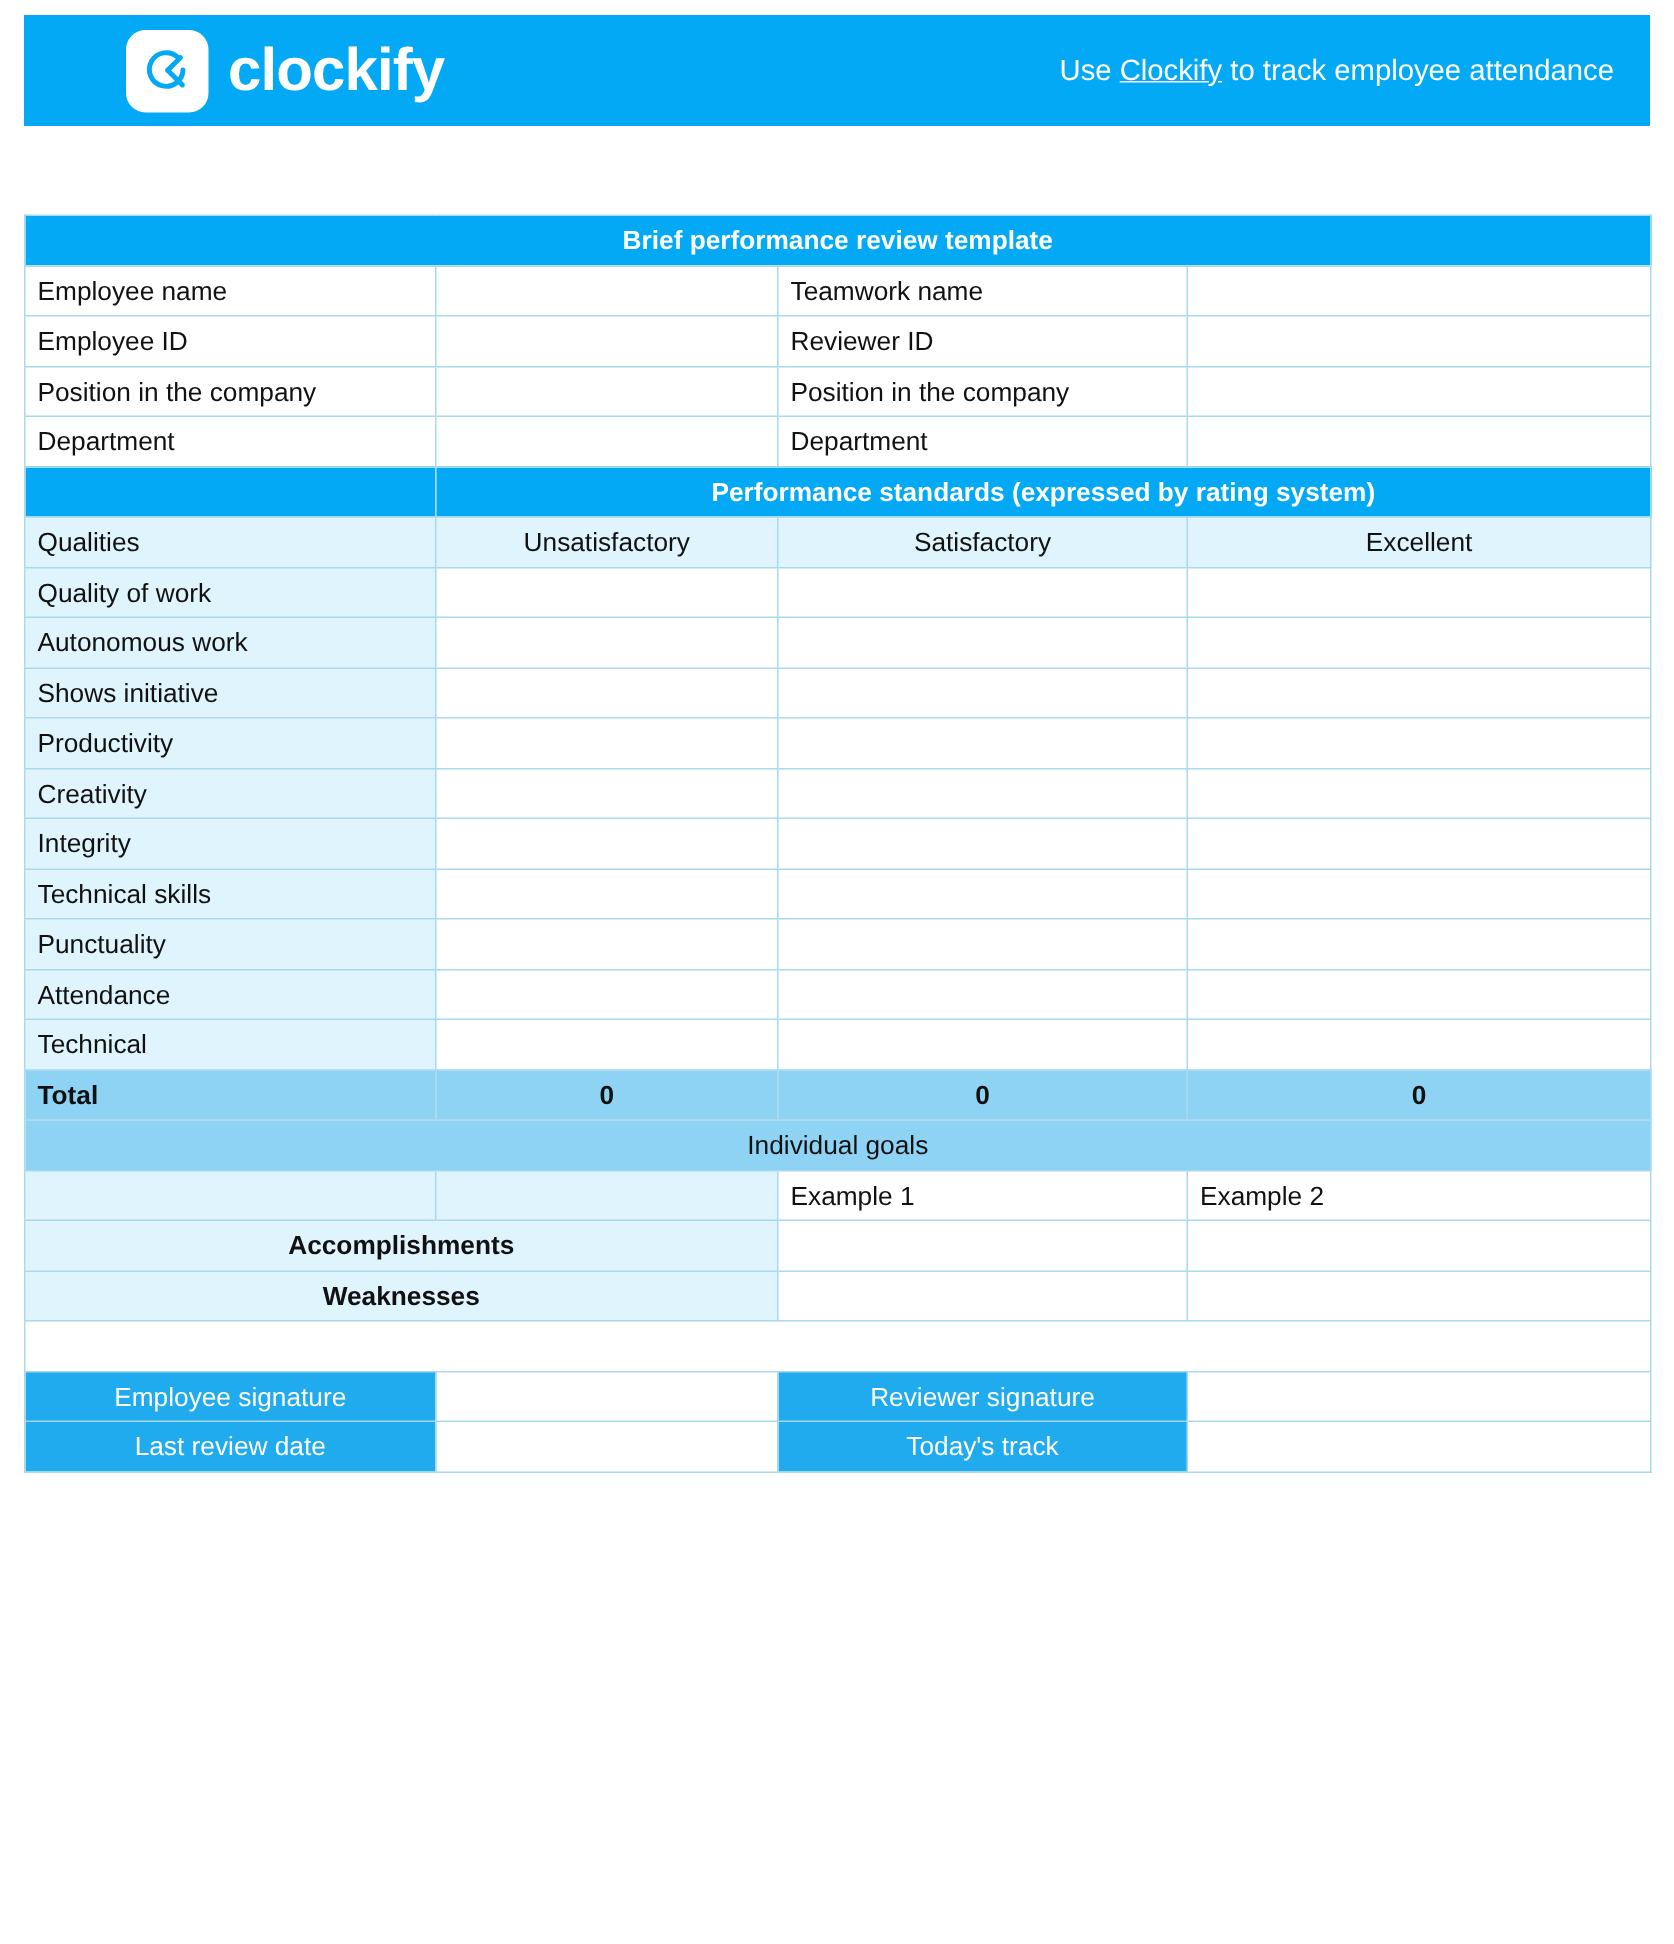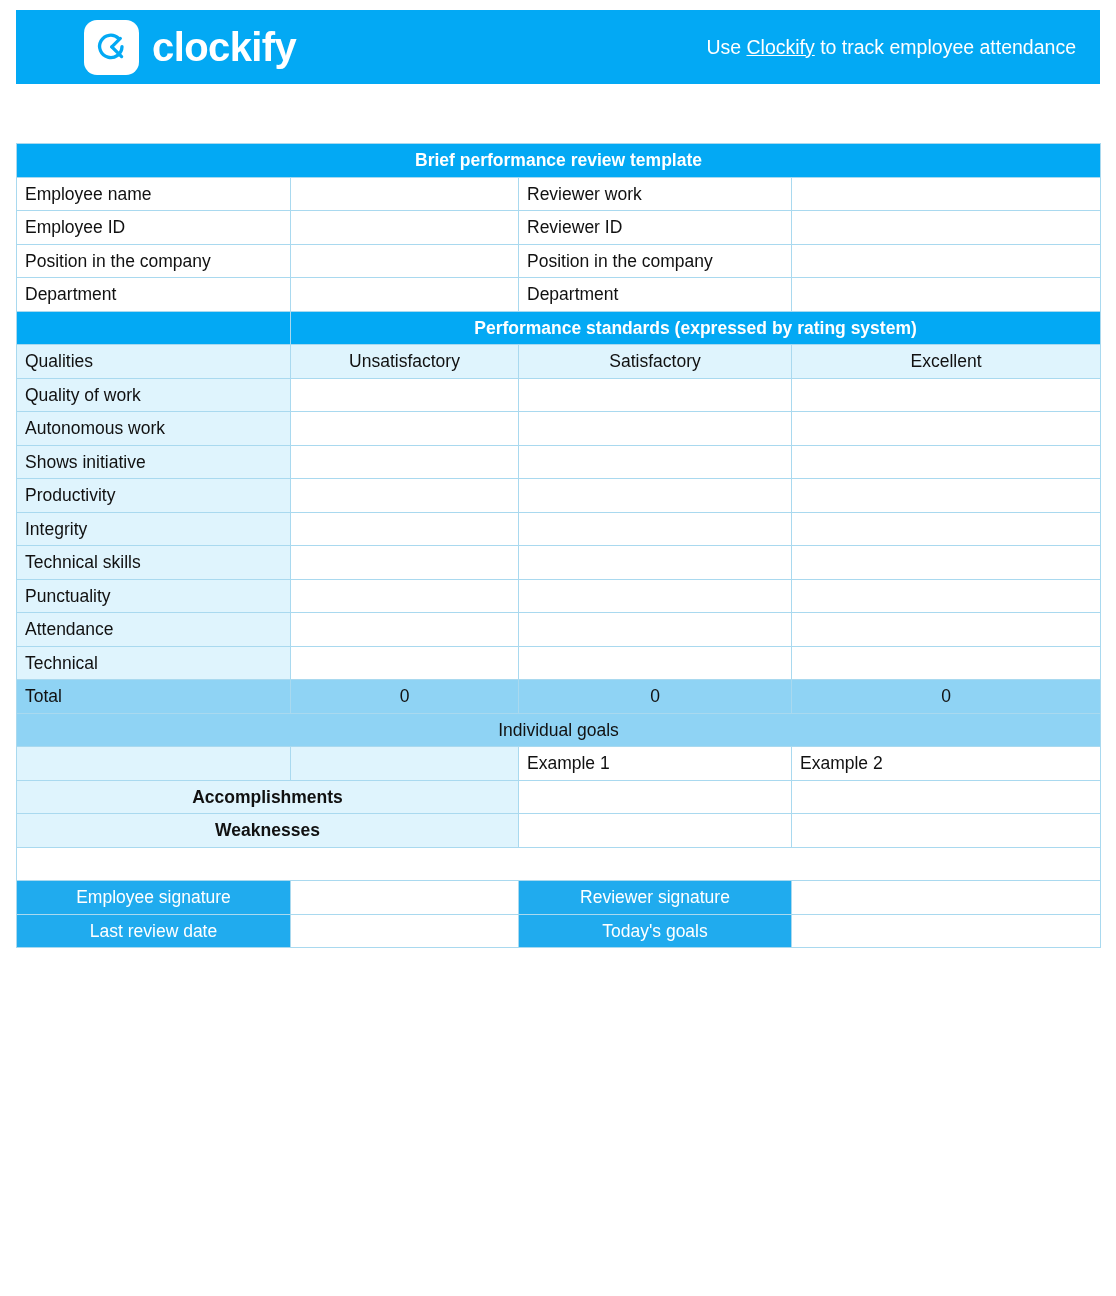--- a/index.html
+++ b/index.html
@@ -105,21 +105,21 @@
     height: 38px;
     margin-top: 40px;
   }
   .band-mid {
     background: #8FD3F4 !important;
     color: #111111;
     text-align: center;
     font-size: 18px;
     height: 33.5px;
   }
-  .band-mid-bold { font-weight: normal; }
+  .band-mid-bold { font-weight: bold; }
   .tint {
     background: #DFF4FD !important;
   }
   .tint-center {
     background: #DFF4FD !important;
     text-align: center;
   }
   .label-left { text-align: left; }
   .center { text-align: center; font-weight: bold; }
   .sig-cell {
@@ -163,21 +163,21 @@
     </colgroup>
     <tbody>
 
       <tr>
         <td class="hdr-blue hdr-blue-lg" colspan="4">Brief performance review template</td>
       </tr>
 
       <tr>
         <td class="label-left">Employee name</td>
         <td></td>
-        <td class="label-left">Reviewer work</td>
+        <td class="label-left">Teamwork name</td>
         <td></td>
       </tr>
       <tr>
         <td class="label-left">Employee ID</td>
         <td></td>
         <td class="label-left">Reviewer ID</td>
         <td></td>
       </tr>
       <tr>
         <td class="label-left">Position in the company</td>
@@ -222,20 +222,26 @@
         <td></td>
         <td></td>
       </tr>
       <tr>
         <td class="tint label-left">Productivity</td>
         <td></td>
         <td></td>
         <td></td>
       </tr>
       <tr>
+        <td class="tint label-left">Creativity</td>
+        <td></td>
+        <td></td>
+        <td></td>
+      </tr>
+      <tr>
         <td class="tint label-left">Integrity</td>
         <td></td>
         <td></td>
         <td></td>
       </tr>
       <tr>
         <td class="tint label-left">Technical skills</td>
         <td></td>
         <td></td>
         <td></td>
@@ -292,19 +298,19 @@
 
       <tr>
         <td class="sig-cell sig-tall">Employee signature</td>
         <td class="sig-tall"></td>
         <td class="sig-cell sig-tall">Reviewer signature</td>
         <td class="sig-tall"></td>
       </tr>
       <tr>
         <td class="sig-cell sig-short">Last review date</td>
         <td class="sig-short"></td>
-        <td class="sig-cell sig-short">Today's goals</td>
+        <td class="sig-cell sig-short">Today's track</td>
         <td class="sig-short"></td>
       </tr>
 
     </tbody>
   </table>
 </div>
 
 </body></html>

